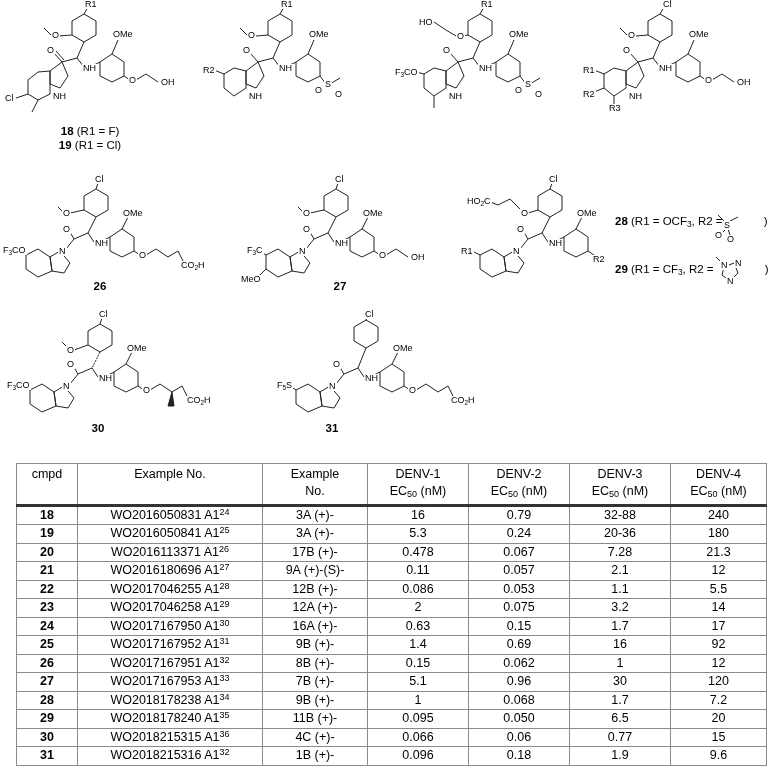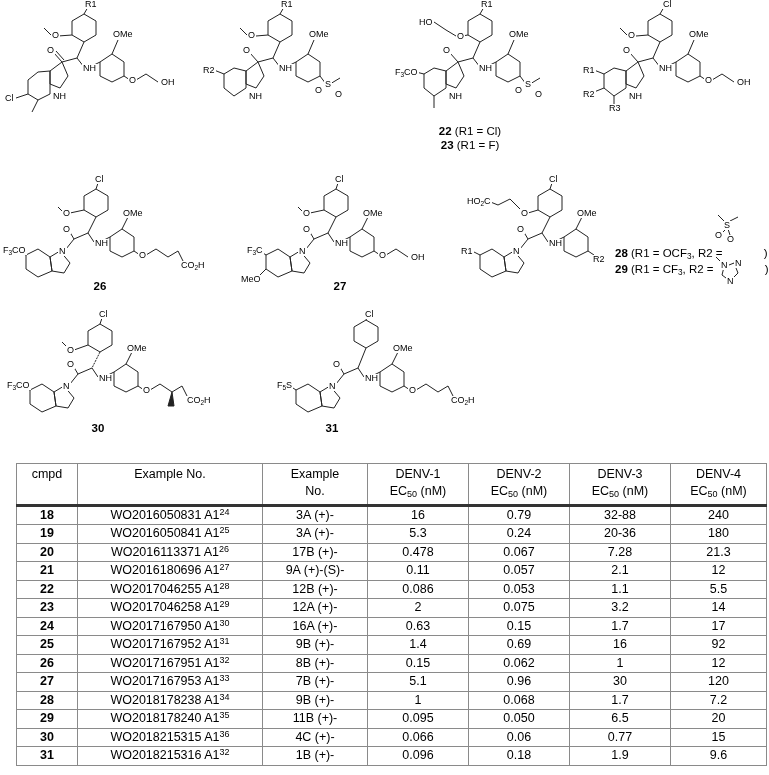--- a/index.html
+++ b/index.html
@@ -53,20 +53,24 @@
   </svg>
   <span class="atom" style="left:84px;top:0px;">R1</span>
   <span class="atom" style="left:51px;top:31px;">O</span>
   <span class="atom" style="left:112px;top:30px;">OMe</span>
   <span class="atom" style="left:46px;top:46px;">O</span>
   <span class="atom" style="left:82px;top:64px;">NH</span>
   <span class="atom" style="left:128px;top:76px;">O</span>
   <span class="atom" style="left:160px;top:78px;">OH</span>
   <span class="atom" style="left:4px;top:94px;">Cl</span>
   <span class="atom" style="left:52px;top:92px;">NH</span>
+  <div class="caption" style="left:40px;top:124px;width:100px;">
+    <div><b>18</b><span> (R1 = F)</span></div>
+    <div><b>19</b><span> (R1 = Cl)</span></div>
+  </div>
 </div>
 
 <div class="struct" style="left:200px;top:0;width:170px;height:150px;">
   <svg width="170" height="150">
     <polygon points="80,14 92,21 92,35 80,42 68,35 68,21"></polygon>
     <line x1="80" y1="14" x2="84" y2="7"></line>
     <line x1="68" y1="35" x2="56" y2="36"></line>
     <line x1="48" y1="36" x2="40" y2="28"></line>
     <line x1="80" y1="42" x2="73" y2="58"></line>
     <line x1="73" y1="58" x2="58" y2="62"></line>
@@ -118,24 +122,20 @@
   <span class="atom" style="left:38px;top:18px;">HO</span>
   <span class="atom" style="left:76px;top:32px;">O</span>
   <span class="atom" style="left:128px;top:30px;">OMe</span>
   <span class="atom" style="left:62px;top:46px;">O</span>
   <span class="atom" style="left:98px;top:64px;">NH</span>
   <span class="atom" style="left:14px;top:68px;">F<sub>3</sub>CO</span>
   <span class="atom" style="left:144px;top:80px;">S</span>
   <span class="atom" style="left:134px;top:86px;">O</span>
   <span class="atom" style="left:154px;top:90px;">O</span>
   <span class="atom" style="left:68px;top:92px;">NH</span>
-  <div class="caption" style="left:40px;top:124px;width:100px;">
-    <div><b>22</b><span> (R1 = Cl)</span></div>
-    <div><b>23</b><span> (R1 = F)</span></div>
-  </div>
 </div>
 
 <div class="struct" style="left:580px;top:0;width:189px;height:150px;">
   <svg width="189" height="150">
     <polygon points="80,14 92,21 92,35 80,42 68,35 68,21"></polygon>
     <line x1="80" y1="14" x2="84" y2="7"></line>
     <line x1="68" y1="35" x2="56" y2="36"></line>
     <line x1="48" y1="36" x2="40" y2="28"></line>
     <line x1="80" y1="42" x2="73" y2="58"></line>
     <line x1="73" y1="58" x2="58" y2="62"></line>
@@ -271,21 +271,21 @@
   </svg>
   <span class="atom" style="left:108px;top:0px;">Cl</span>
   <span class="atom" style="left:26px;top:22px;">HO<sub>2</sub>C</span>
   <span class="atom" style="left:80px;top:34px;">O</span>
   <span class="atom" style="left:136px;top:34px;">OMe</span>
   <span class="atom" style="left:76px;top:50px;">O</span>
   <span class="atom" style="left:72px;top:72px;">N</span>
   <span class="atom" style="left:108px;top:64px;">NH</span>
   <span class="atom" style="left:20px;top:72px;">R1</span>
   <span class="atom" style="left:152px;top:80px;">R2</span>
-  <div class="rdef" style="left:175px;top:40px;margin-top:32px;">
+  <div class="rdef" style="left:175px;top:40px;">
     <b>28</b> (R1 = OCF<sub>3</sub>, R2 = <span style="display:inline-block;width:38px;"></span><span>)</span>
   </div>
   <span class="atom" style="left:283px;top:46px;">S</span>
   <span class="atom" style="left:274px;top:56px;">O</span>
   <span class="atom" style="left:286px;top:60px;">O</span>
   <div class="rdef" style="left:175px;top:88px;">
     <b>29</b> (R1 = CF<sub>3</sub>, R2 = <span style="display:inline-block;width:48px;"></span><span>)</span>
   </div>
   <span class="atom" style="left:280px;top:86px;">N</span>
   <span class="atom" style="left:294px;top:84px;">N</span>

